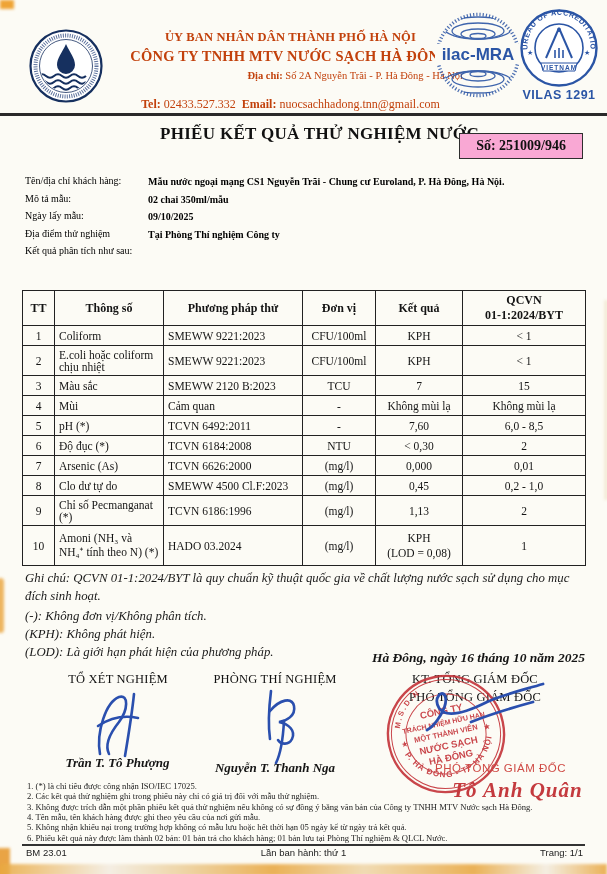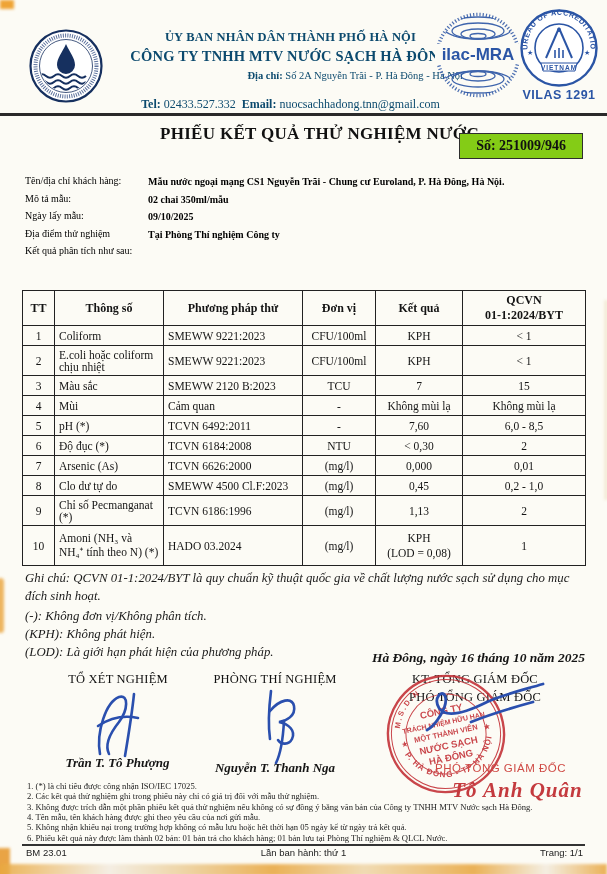--- a/index.html
+++ b/index.html
@@ -11,39 +11,39 @@
   .art { position:absolute; filter:blur(1.5px); }
   .art-tl { left:0; top:0; width:14px; height:9px; background:#efa435; }
   .art-left { left:-3px; top:578px; width:7px; height:55px; background:#eaa43c; opacity:.8; border-radius:4px;}
   .art-bl { left:-4px; top:848px; width:14px; height:30px; background:#e79b33; opacity:.9;}
   .art-bottom { left:0; top:864px; width:607px; height:12px;
     background:linear-gradient(90deg,#e9a83e 0%,#f3ece0 18%,#eccf9a 30%,#e8a53c 45%,#efd6a8 60%,#e8a53c 78%,#f3ecdf 90%,#e8a53c 100%);
     opacity:.85; }
   .art-right { right:-2px; top:300px; width:5px; height:200px; background:#f0e3c8; opacity:.6;}
 
   
-  .hdr-center { position:absolute; left:118px; top:30px; width:345px; text-align:center; color:#0c4a6e; }
+  .hdr-center { position:absolute; left:118px; top:30px; width:345px; text-align:center; color:#c2410c; }
   .hdr-l1 { font-size:12.5px; font-weight:600; letter-spacing:.2px; }
   .hdr-l2 { font-size:14.5px; font-weight:bold; margin-top:3px; letter-spacing:.2px; }
   .hdr-l3 { font-size:10.5px; margin-top:5px;text-align:right; }
   .hdr-l4 { font-size:12px; margin-top:16px; }
   .hdr-l3 b, .hdr-l4 b { font-weight:bold; }
   .hr-top { position:absolute; left:0; top:113px; width:607px; height:3px; background:#2a2a2a; }
 
   .logo-co { position:absolute; left:28px; top:28px; width:76px; height:76px; }
   .logo-ilac { position:absolute; left:435px; top:12px; width:86px; height:86px; }
   .logo-boa { position:absolute; left:519px; top:8px; width:80px; height:80px; }
   .vilas { position:absolute; left:514px; top:88px; width:90px; text-align:center;
            font-family:"Liberation Sans", sans-serif; font-size:12.5px; font-weight:bold; color:#2b55a5; letter-spacing:.5px;}
 
   
   .title { position:absolute; left:0; top:124px; width:607px; text-align:center;
            font-size:17px; font-weight:bold; color:#111; letter-spacing:.3px;padding-left:32px; }
   .doc-no { position:absolute; right:24px; top:133px; border:1.5px solid #2e2e2e;
-            padding:4px 16px; font-size:14px; font-weight:bold; color:#111; background:#84cc16;}
+            padding:4px 16px; font-size:14px; font-weight:bold; color:#111; background:#f9a8d4;}
 
   
   .info { position:absolute; left:25px; top:175px; width:560px; font-size:10px; color:#000000;}
   .irow { position:relative; margin-bottom:0; }
   .ilabel { display:inline-block; vertical-align:top; width:123px; }
   .ival { display:inline-block; vertical-align:top; width:430px; font-weight:bold; line-height:1.35; }
   .irow + .irow { margin-top:4px; }
 
   
   table.results { position:absolute; left:22px; top:290px; width:563px; border-collapse:collapse;

